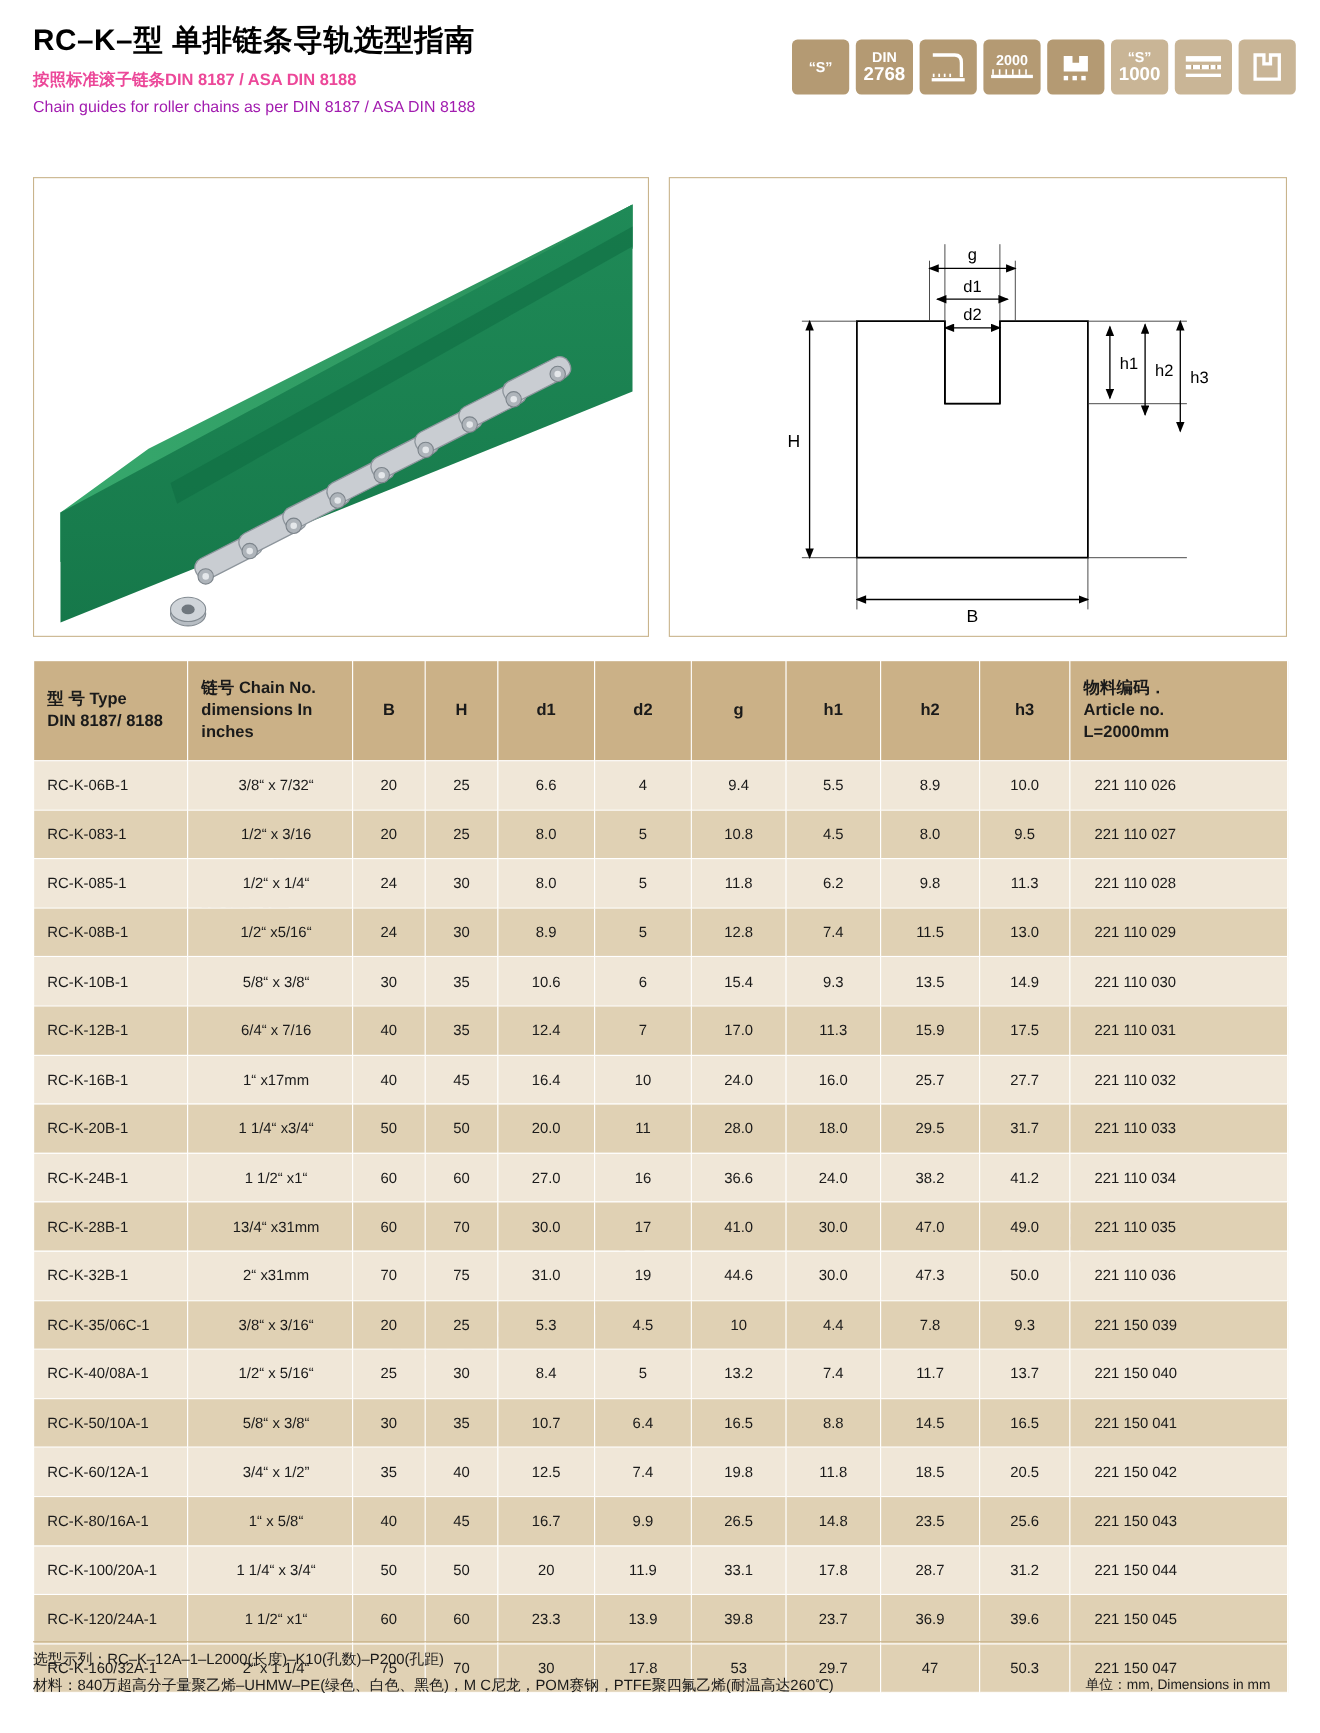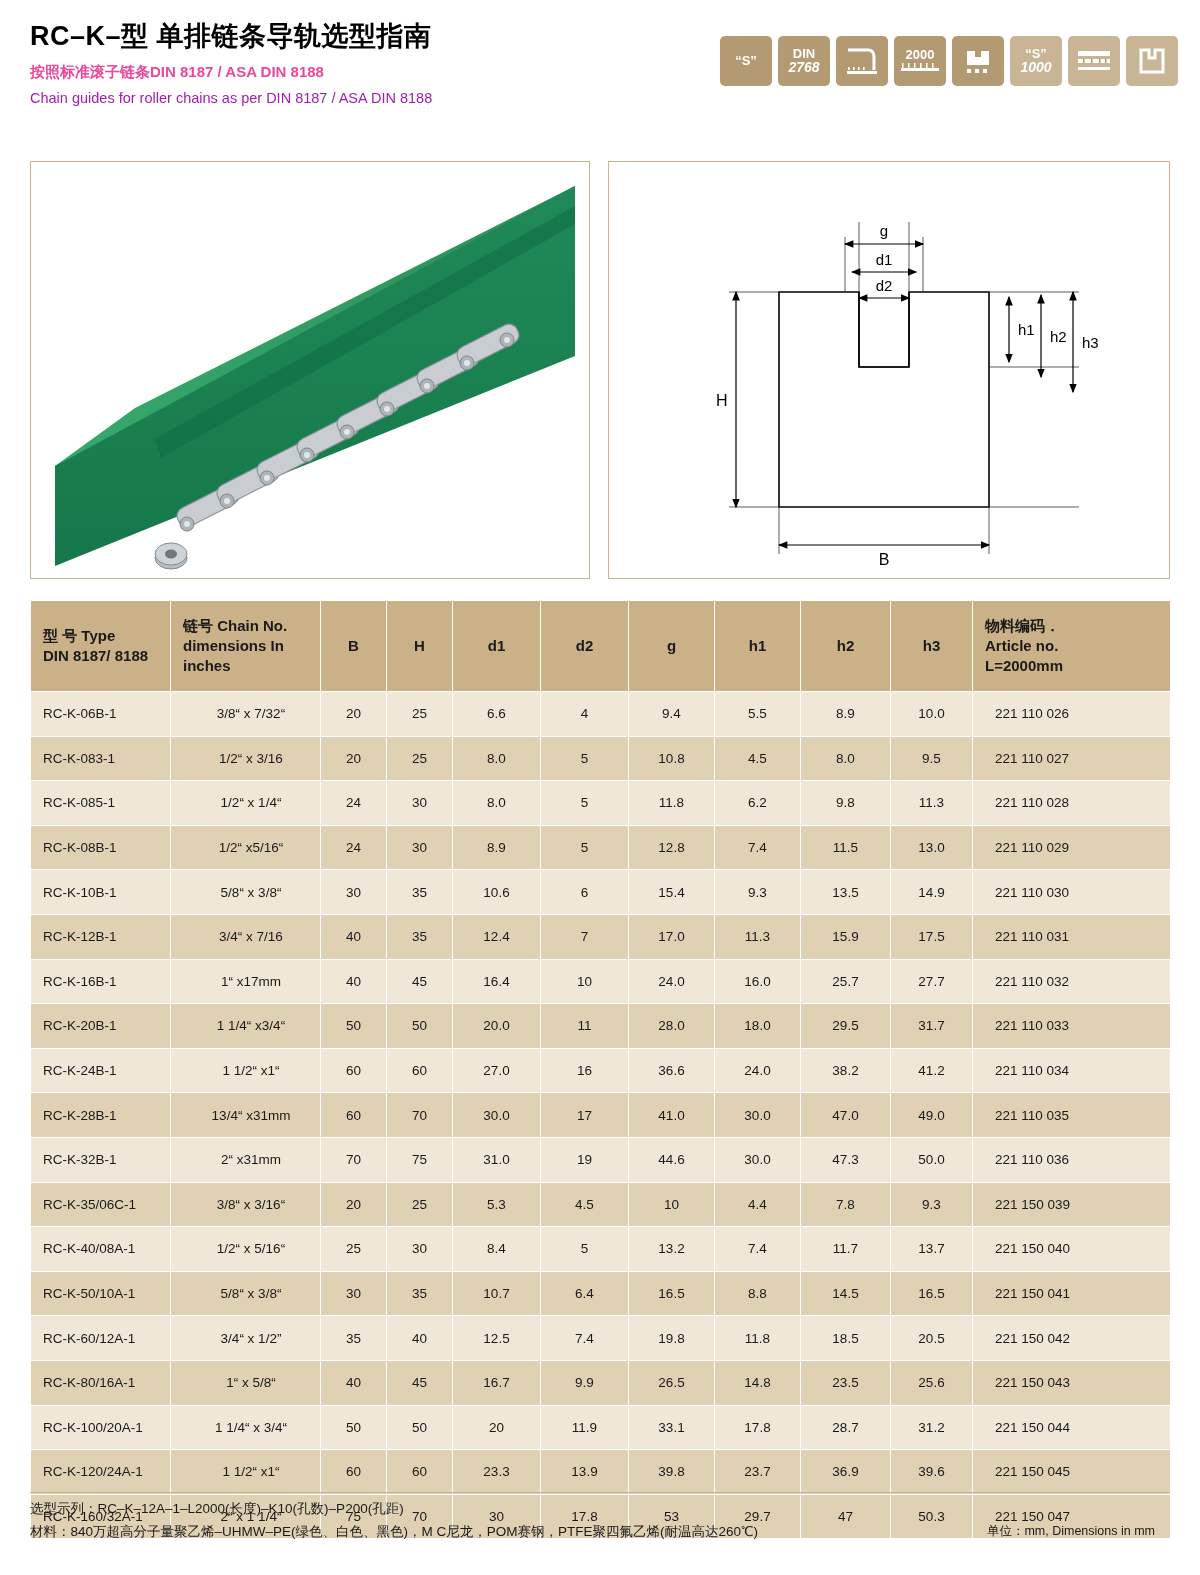--- a/index.html
+++ b/index.html
@@ -19,21 +19,21 @@
   .title-main{font-size:27px;font-weight:bold;letter-spacing:.5px;color:#000;}
   .title-sub{font-size:15px;font-weight:bold;margin-top:9px;color:#ec4899;}
   .title-en{font-size:14.5px;margin-top:8px;color:#a21caf;}
 
   .badges{position:absolute;right:22px;top:36px;display:flex;gap:6px;align-items:flex-start;}
   .badge{width:52px;height:50px;background:#b49a73;border-radius:5px;
          display:flex;flex-direction:column;align-items:center;justify-content:center;
          color:#ffffff;font-weight:bold;font-size:13px;line-height:1.05;}
   .badge.pale{background:#c9b596;}
   .badge .b-top{font-size:13px;}
-  .badge .b-bot{font-size:14px;font-style:italic;}
+  .badge .b-bot{font-size:17px;}
   .badge svg{display:block;}
 
   
   .panel{position:absolute;border:1px solid #c9b48c;background:#fff;box-sizing:border-box;}
   .panel-left{left:30px;top:161px;width:560px;height:418px;padding:4px;}
   .panel-right{left:608px;top:161px;width:562px;height:418px;}
 
   .photo{width:100%;height:100%;background:#ffffff;position:relative;overflow:hidden;}
   
   .table-wrap{position:absolute;left:30px;top:600px;width:1140px;}
@@ -413,21 +413,21 @@
             <td>10.6</td>
             <td>6</td>
             <td>15.4</td>
             <td>9.3</td>
             <td>13.5</td>
             <td>14.9</td>
             <td class="col-art">221 110 030</td>
           </tr>
           <tr class="even">
             <td class="col-type">RC-K-12B-1</td>
-            <td class="col-chain">3/4“ x 7/16</td>
+            <td class="col-chain">6/4“ x 7/16</td>
             <td>40</td>
             <td>35</td>
             <td>12.4</td>
             <td>7</td>
             <td>17.0</td>
             <td>11.3</td>
             <td>15.9</td>
             <td>17.5</td>
             <td class="col-art">221 110 031</td>
           </tr>

